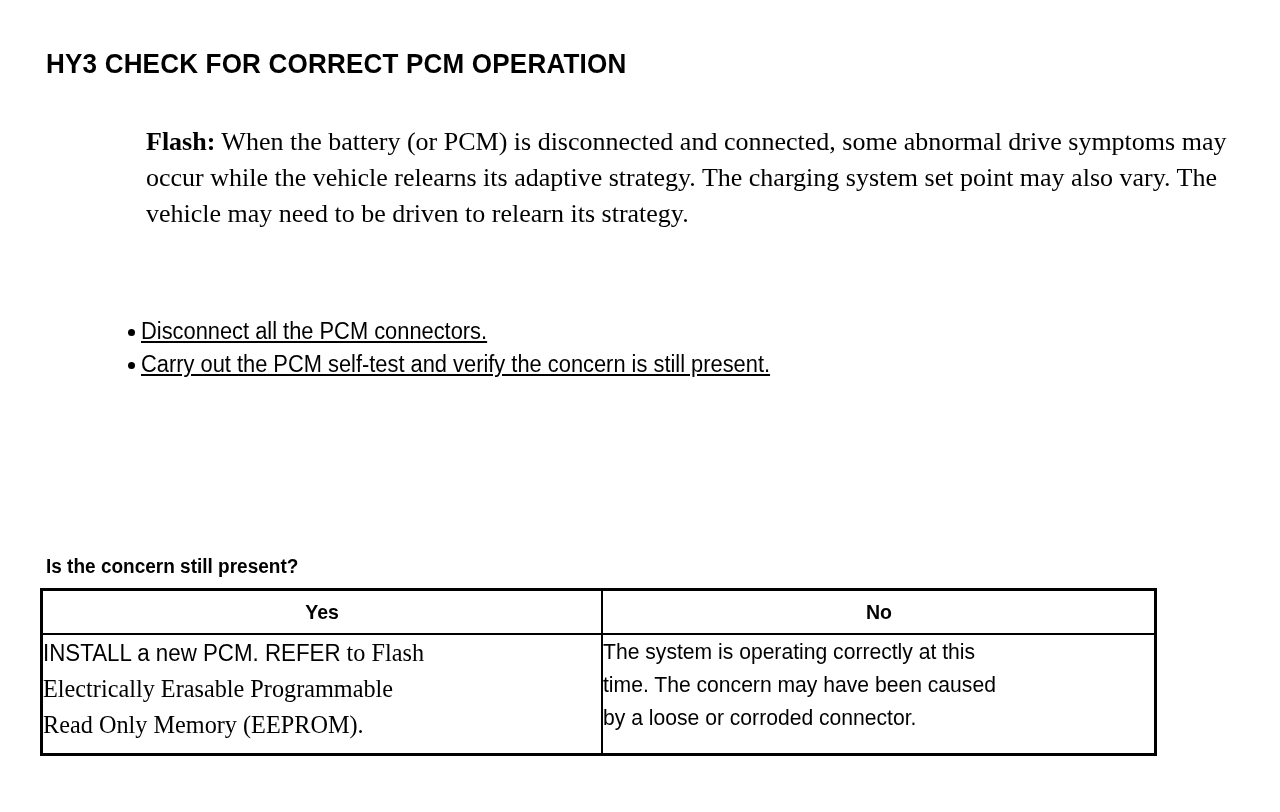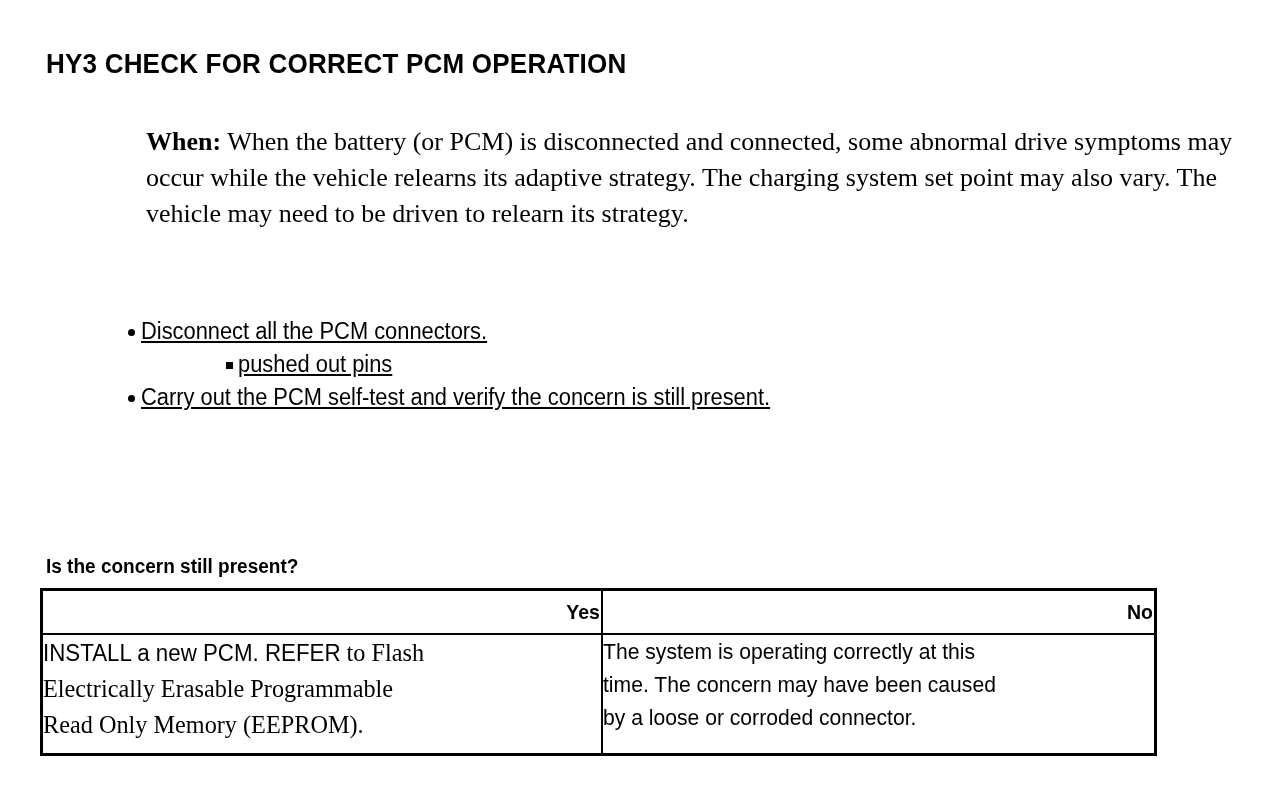--- a/index.html
+++ b/index.html
@@ -114,21 +114,21 @@
     table-layout: fixed;
   }
   .decision-table th,
   .decision-table td {
     border: 2px solid #000;
     padding: 0;
     vertical-align: top;
   }
   .decision-table th {
     height: 42px;
-    text-align: right;
+    text-align: center;
     vertical-align: middle;
     font-family: "Liberation Sans", sans-serif;
     font-weight: bold;
     font-size: 21px;
   }
   .th-inner {
     display: inline-block;
     transform: scaleX(0.93);
   }
   .cell-yes, .cell-no {
@@ -161,35 +161,31 @@
     transform-origin: left center;
     display: block;
   }
 </style>
 </head>
 <body>
 
 <div class="page-title">HY3 CHECK FOR CORRECT PCM OPERATION</div>
 
 <div class="note-block">
-  <span class="note-label">When:</span><span> When the battery (or PCM) is disconnected and connected, some abnormal drive symptoms may occur while the vehicle relearns its adaptive strategy. The charging system set point may also vary. The vehicle may need to be driven to relearn its strategy.</span>
+  <span class="note-label">Flash:</span><span> When the battery (or PCM) is disconnected and connected, some abnormal drive symptoms may occur while the vehicle relearns its adaptive strategy. The charging system set point may also vary. The vehicle may need to be driven to relearn its strategy.</span>
 </div>
 
 <div class="bullet-list">
 
   <div class="bullet-row level-1">
     <span class="bullet-marker-dot"></span>
     <span class="bullet-text">Disconnect all the PCM connectors.</span>
   </div>
 
 
-  <div class="bullet-row level-2">
-    <span class="bullet-marker-square"></span>
-    <span class="bullet-text">pushed out pins</span>
-  </div>
 
 
 
   <div class="bullet-row level-1">
     <span class="bullet-marker-dot"></span>
     <span class="bullet-text">Carry out the PCM self-test and verify the concern is still present.</span>
   </div>
 
 </div>
 

